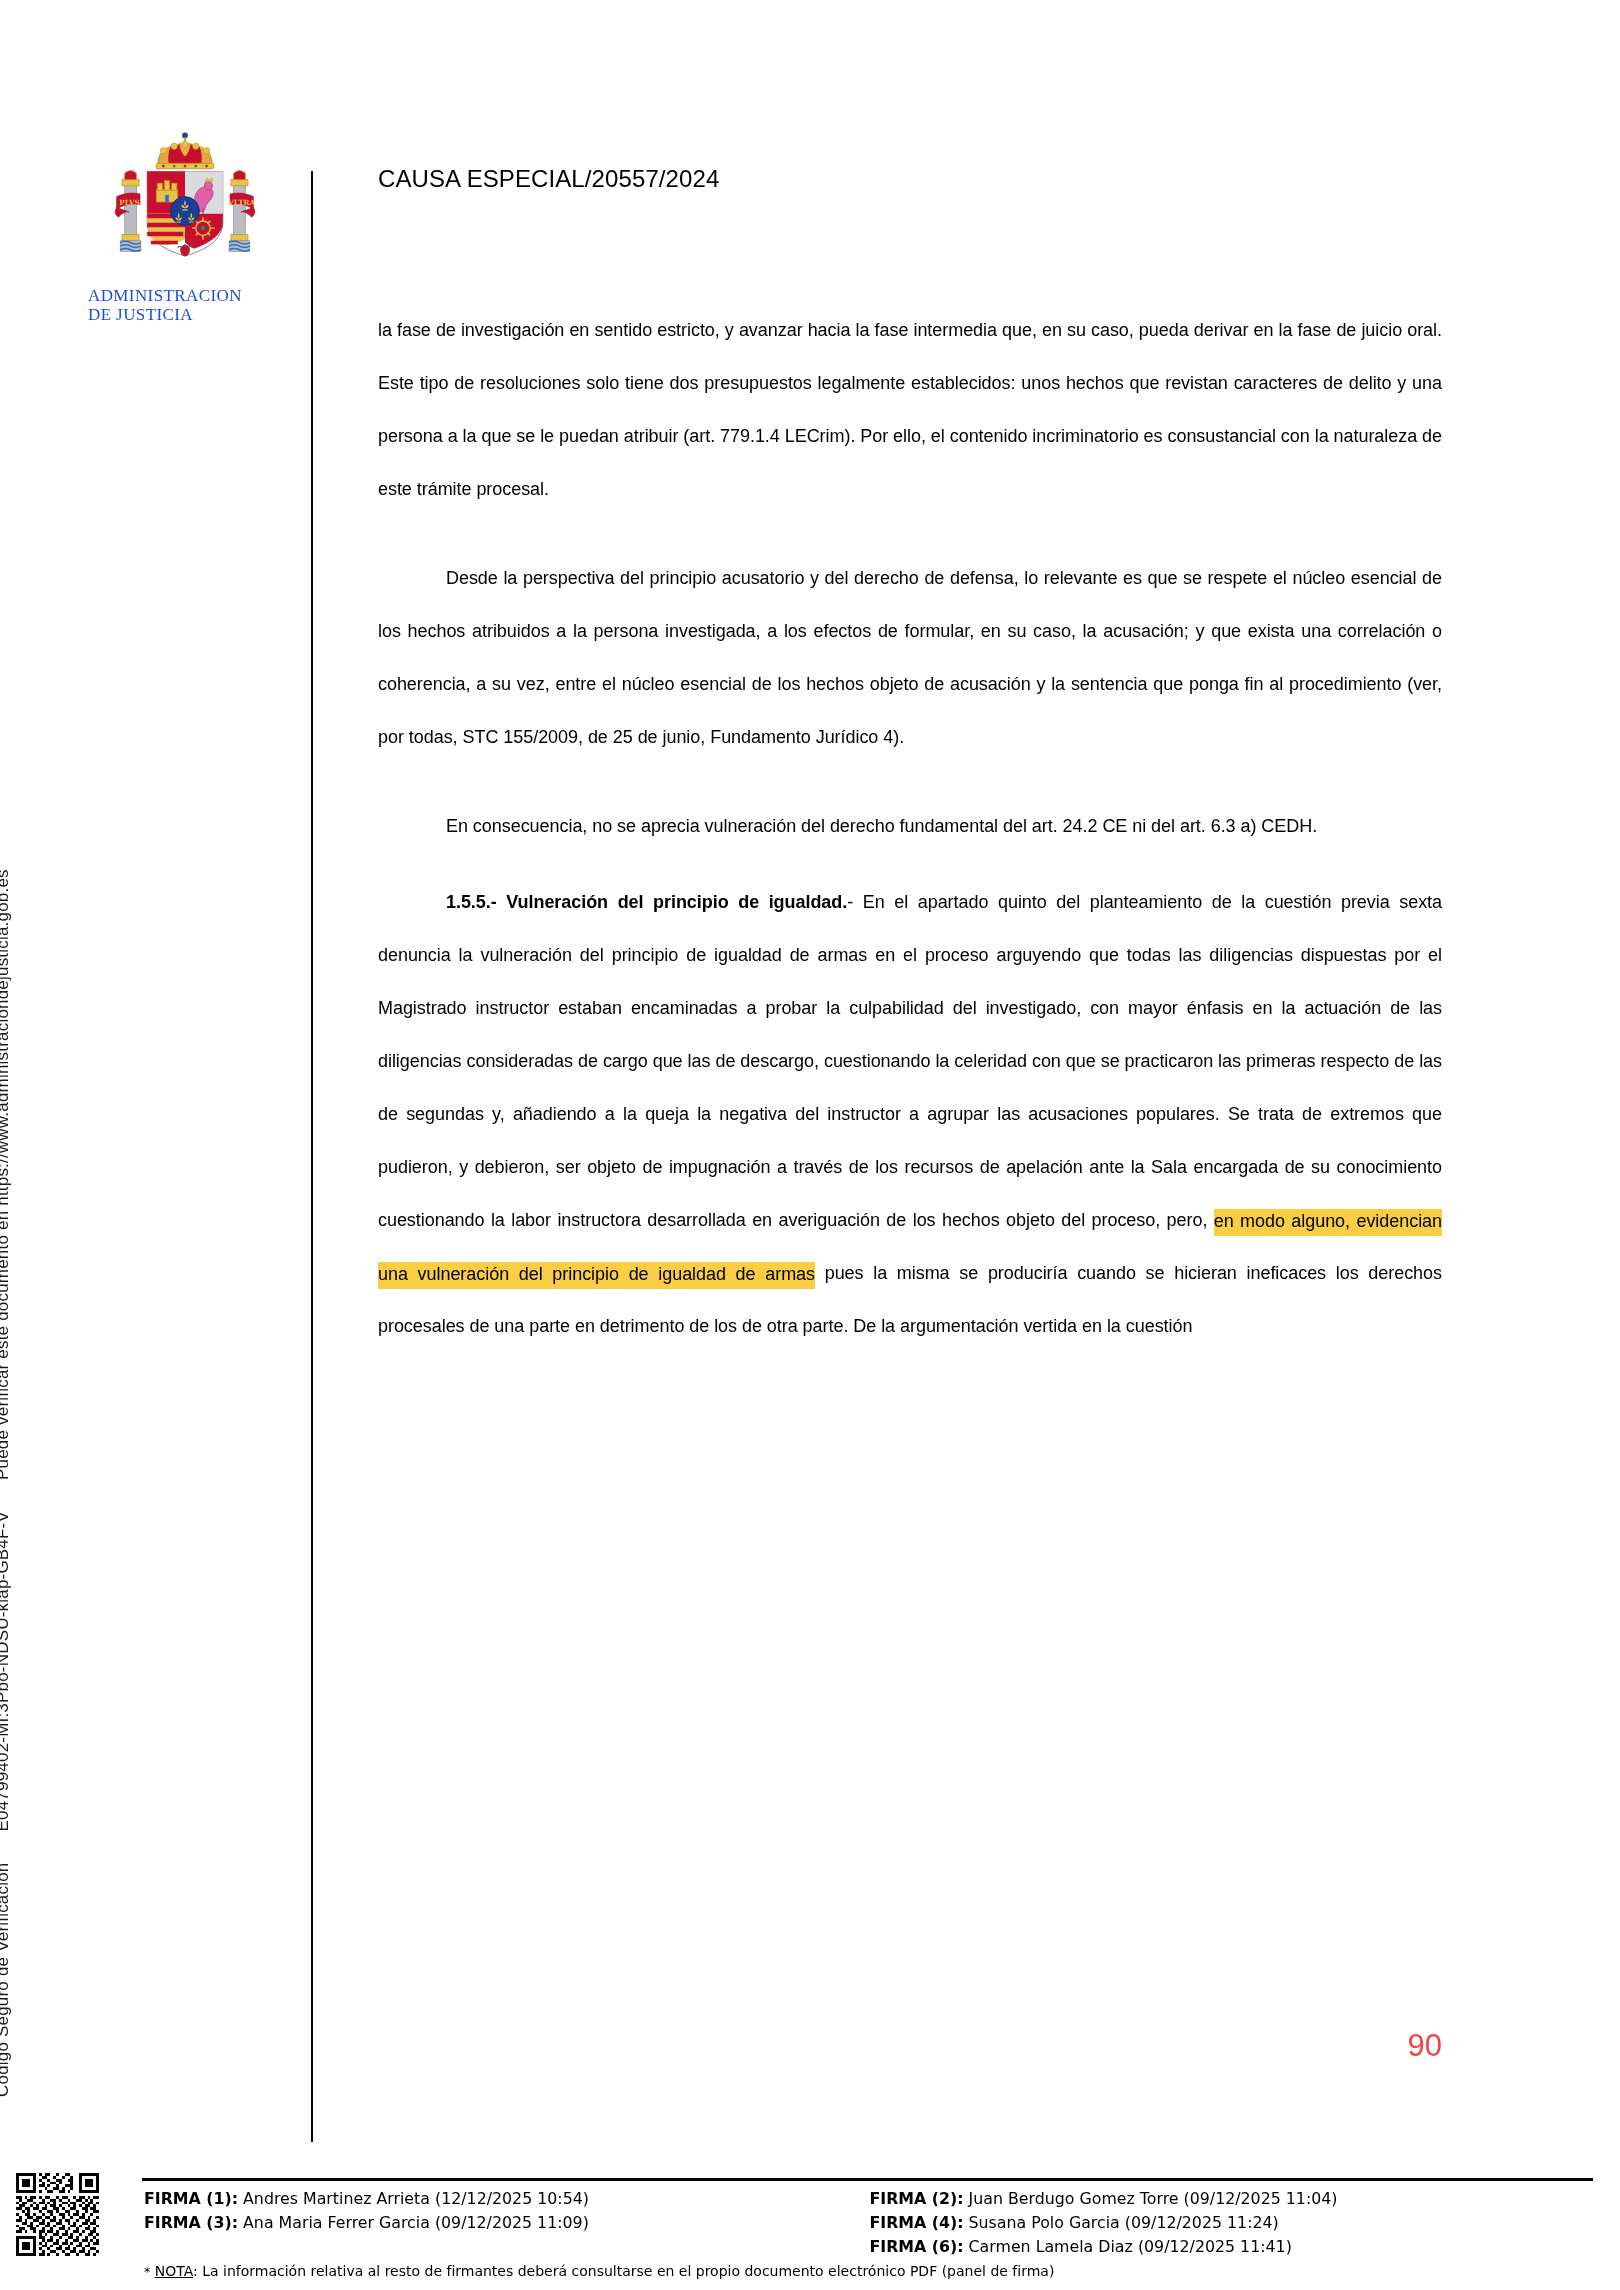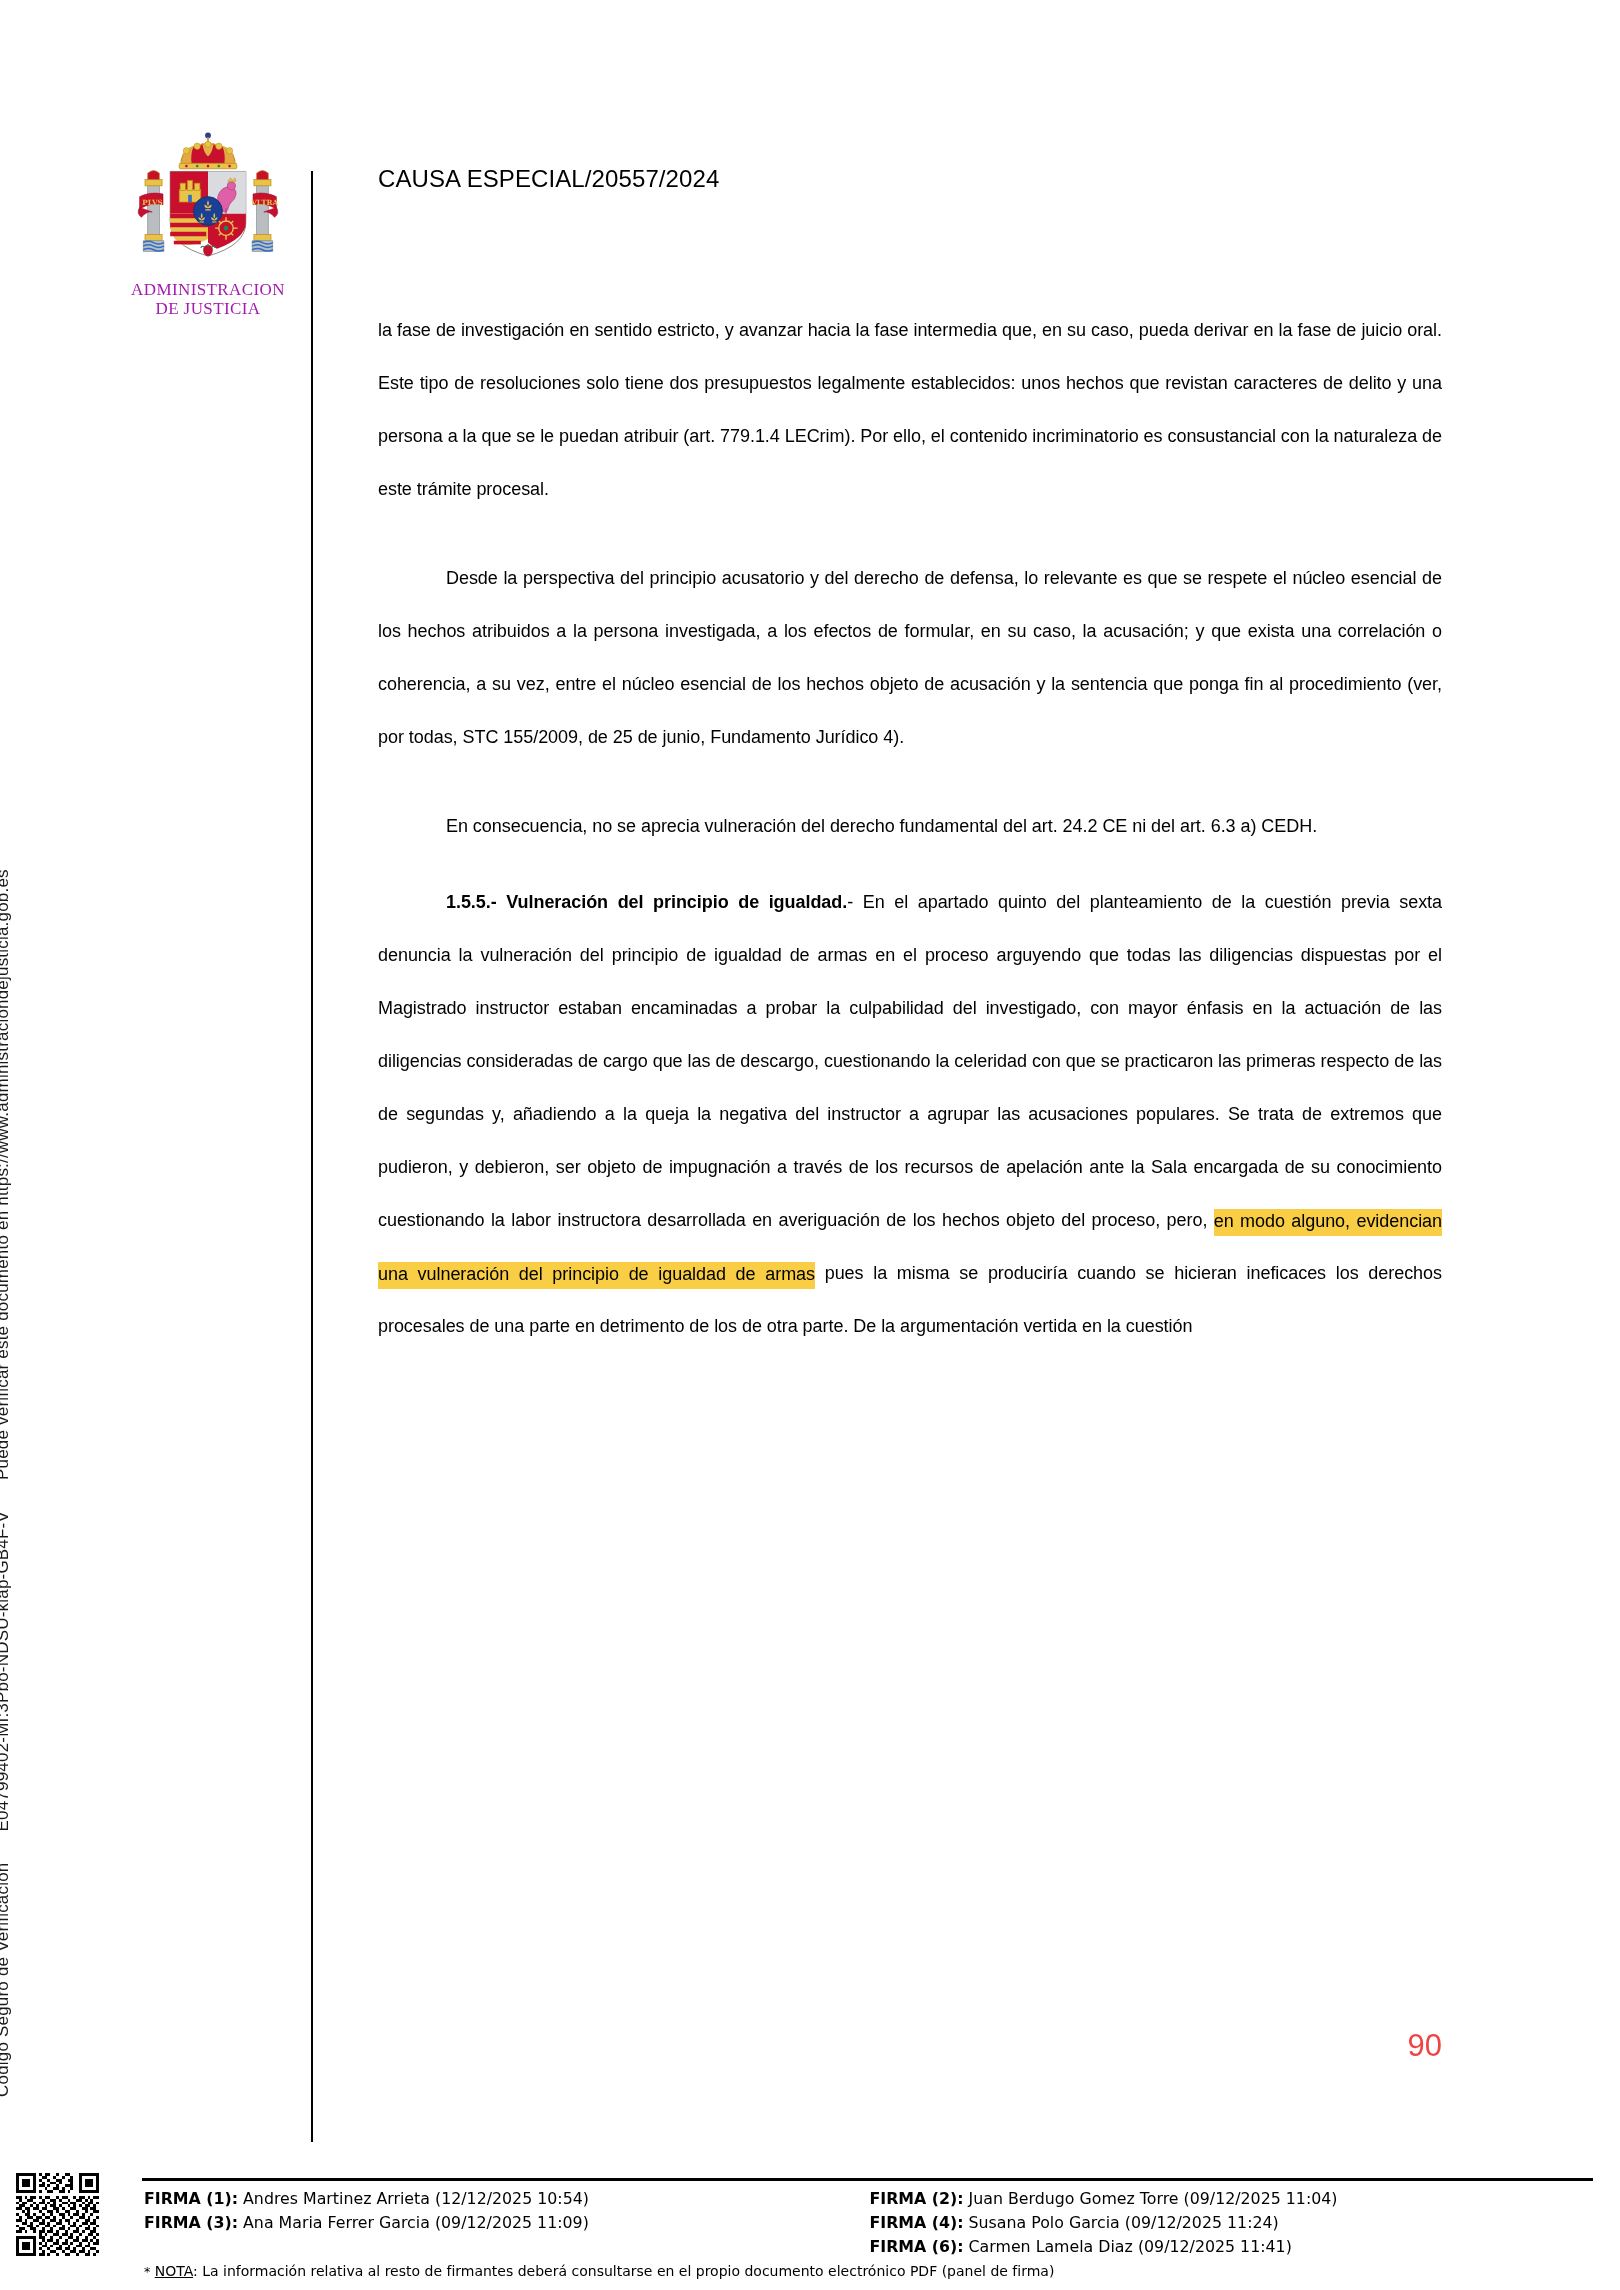--- a/index.html
+++ b/index.html
@@ -49,33 +49,33 @@
     left: 16px;
     top: 2173px;
     width: 83px;
     height: 83px;
     image-rendering: pixelated;
   }
 
   
   .emblem {
     position: absolute;
-    left: 111px;
+    left: 88px;
     top: 128px;
     width: 194px;
-    text-align: center;
+    text-align: left;
   }
   .emblem svg { display: block; margin: 0 auto; }
   .emblem-caption {
     font-family: "Liberation Serif", serif;
     font-size: 17px;
     line-height: 1.12;
     letter-spacing: 0.4px;
-    color: #a21caf;
-    margin-top: 12px;
+    color: #1d4ed8;
+    margin-top: 18px;
   }
 
   
   .col-rule {
     position: absolute;
     left: 311px;
     top: 171px;
     width: 1.8px;
     height: 1971px;
     background: #000000;

